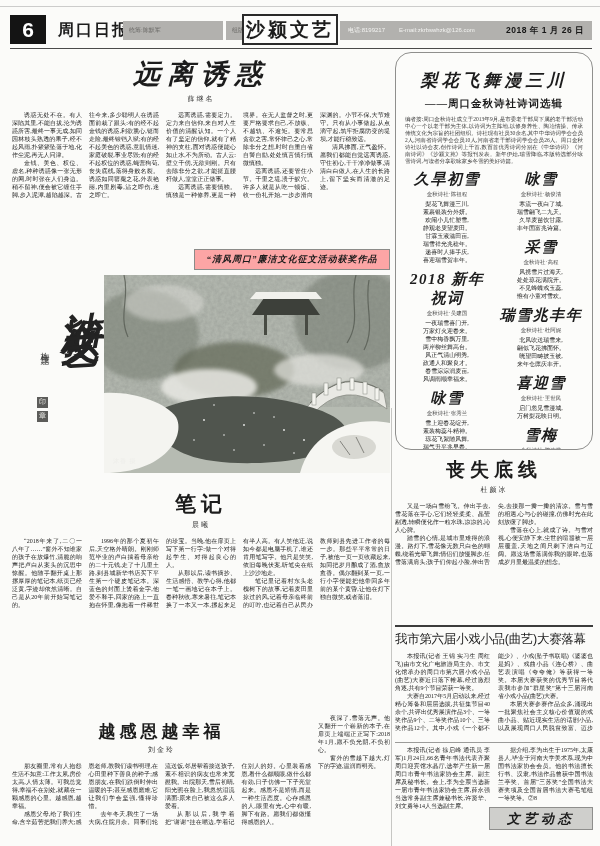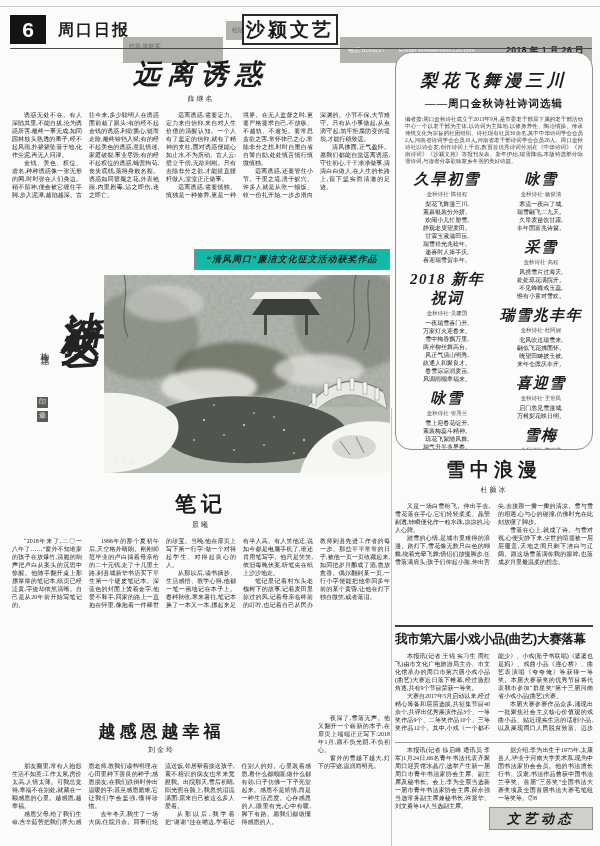--- a/index.html
+++ b/index.html
@@ -7,21 +7,21 @@
   .page { position:relative; width:600px; height:846px; margin:0 auto; background:#fbfbf9;
           color:#1c1c1c; font-family:"Liberation Serif","DejaVu Serif",serif; overflow:hidden; }
   .topline { position:absolute; top:6px; left:0; right:0; height:1px; background:#cccccb; }
 
   
   .header { position:absolute; top:14px; left:10px; right:8px; height:33px; }
   .pageno { position:absolute; left:0; top:1px; width:36px; height:29px; background:#141414; color:#fff;
             font:bold 21px/29px "Liberation Sans","DejaVu Sans",sans-serif; text-align:center; }
   .masthead { position:absolute; left:48px; top:6px; font-size:16px; font-weight:bold; 
               letter-spacing:2px; white-space:nowrap; }
-  .hbar { position:absolute; top:7px; height:26px; background:#b2b1ae; font:6px/19px "Liberation Sans",sans-serif;margin-top:16px; }
+  .hbar { position:absolute; top:7px; height:19px; background:#b2b1ae; font:6px/19px "Liberation Sans",sans-serif; }
   .hbar-left { left:113px; width:100px; color:#696865; padding:0 6px; }
   .hbar-left2 { left:216px; width:90px; color:#696865; padding:0 6px; background:#b2b1ae; position:absolute; top:7px; height:19px; font:6px/19px "Liberation Sans",sans-serif;}
   .section-box { position:absolute; left:232px; top:0; width:96px; height:31px; background:#fdfdfc;
                  border:2px solid #2a2a2a; text-align:center; font-size:19px; font-weight:bold;
                  letter-spacing:3px; line-height:28px; z-index:2; }
   .hbar-right { left:330px; right:0; color:#f3f3f1; padding:0 8px; display:flex; gap:14px; align-items:center; }
   .hbar-right .date { margin-left:auto; color:#161616; font-weight:bold; font-size:8.5px; letter-spacing:0.5px; }
   .headrule { position:absolute; top:48px; left:10px; right:8px; height:1px; background:#4a4a4a; }
 
   
@@ -31,21 +31,21 @@
   .vdivider { position:absolute; left:379px; top:356px; bottom:0; width:1px; background:#c6c6c3; }
 
   p { margin:0; text-indent:2em; }
   .cols { text-align:justify; overflow:hidden; column-fill:balance; }
 
   
   .main-article { position:relative; height:216px; }
   .main-article h1 { margin:4px 0 2px; text-align:center; font-size:27px; font-weight:600; letter-spacing:7px;font-style:italic; }
   .byline { text-align:center; font-size:7px; color:#333; margin-bottom:7px; letter-spacing:2px; }
   .main-cols { column-count:5; column-gap:7px; height:156px; font-size:6px; line-height:8px; }
-  .banner { position:absolute; right:0; bottom:2px; width:196px; height:21px; background:#14b8a6;
+  .banner { position:absolute; right:0; bottom:2px; width:196px; height:21px; background:#fca5a5;
             border:1px solid #8b8b89; text-align:center; font-size:9px; font-weight:bold; font-style:italic;
             line-height:19px; letter-spacing:1px;margin-left:48px; }
 
   
   .visual-band { position:relative; height:210px; margin-top:3px; }
   .calligraphy { position:absolute; left:0; top:4px; width:90px; height:200px; }
   .calli-main { position:absolute; right:4px; top:2px; writing-mode:vertical-rl; font-size:39px; font-weight:bold;
                 font-style:italic; line-height:1.08; letter-spacing:6px; transform:rotate(-3deg); color:#232323; }
   .calli-sign { position:absolute; left:26px; top:66px; writing-mode:vertical-rl; font-size:9px; color:#3a3a3a; letter-spacing:2px; }
   .seals { position:absolute; left:25px; top:118px; }
@@ -78,21 +78,21 @@
   .poem-author { font-size:5.5px; color:#4b4b4b; margin:2px 0 2px; }
   .poem-lines div { font-size:6px; line-height:8px; }
 
   
   .snow-article { margin-top:7px; }
   .snow-article h2 { margin:2px 0 2px; text-align:center; font-size:19px; font-weight:600; letter-spacing:5px; }
   .snow-cols { column-count:2; column-gap:8px; height:116px; font-size:6px; line-height:8px; }
 
   
   .news1 { border-top:2px solid #3c3c3c; margin-top:7px; padding-top:3px; }
-  .news-title { margin:1px 0 4px; font-family:"Liberation Sans","DejaVu Sans",sans-serif; font-weight:bold;
+  .news-title { margin:1px 0 4px; font-family:"Liberation Sans","DejaVu Sans",sans-serif; font-weight:normal;
                 font-size:12.5px; letter-spacing:-0.3px; white-space:nowrap; }
   .news-cols { column-count:2; column-gap:8px; font-size:6px; line-height:8px; text-align:justify; overflow:hidden; }
   .news1 .news-cols { height:86px; }
   .news2 { position:relative; border-top:1px solid #9b9b99; margin-top:4px; padding-top:3px; }
   .news2 .news-cols { height:92px; }
   .arts-box { position:absolute; right:0; bottom:8px; width:104px; height:23px; background:#cfcfcc;
               border:1px solid #8e8e8c; text-align:center; font-size:13px; font-weight:bold; font-style:italic;
               letter-spacing:4px; line-height:21px; }
 </style>
 </head>
@@ -332,21 +332,21 @@
                   <div>冰肌玉骨傲寒霜。</div>
                   <div>凌风不惧枝头冷,</div>
                   <div>引得诗家咏一章。</div>
                 </div>
             </div>
           </div>
         </div>
       </div>
 
       <article class="snow-article">
-        <h2>雪中浪漫</h2>
+        <h2>丧失底线</h2>
         <div class="byline">杜颜冰</div>
         <div class="cols snow-cols">
             <p>又是一场白雪纷飞。伸出手去,雪花落在手心,它们轻轻柔柔、晶莹剔透,转瞬便化作一粒水珠,凉凉的,沁人心脾。</p>
             <p>踏雪的心情,是城市里难得的浪漫。路灯下,雪花像无数只白色的蝴蝶,绕着光晕飞舞;情侣们放慢脚步,任雪落满肩头;孩子们仰起小脸,伸出舌尖,去接那一瓣一瓣的清凉。雪与雪的相遇,心与心的碰撞,仿佛时光在此刻放缓了脚步。</p>
             <p>雪落在心上,就成了诗。与雪对视,心便安静下来,尘世的喧嚣被一层层覆盖,天地之间只剩下洁白与辽阔。愿这场雪落满你我的眼眸,也落成岁月里最温柔的想念。</p>
           </div>
       </article>
 
       <article class="news1">
         <h3 class="news-title">我市第六届小戏小品(曲艺)大赛落幕</h3>

